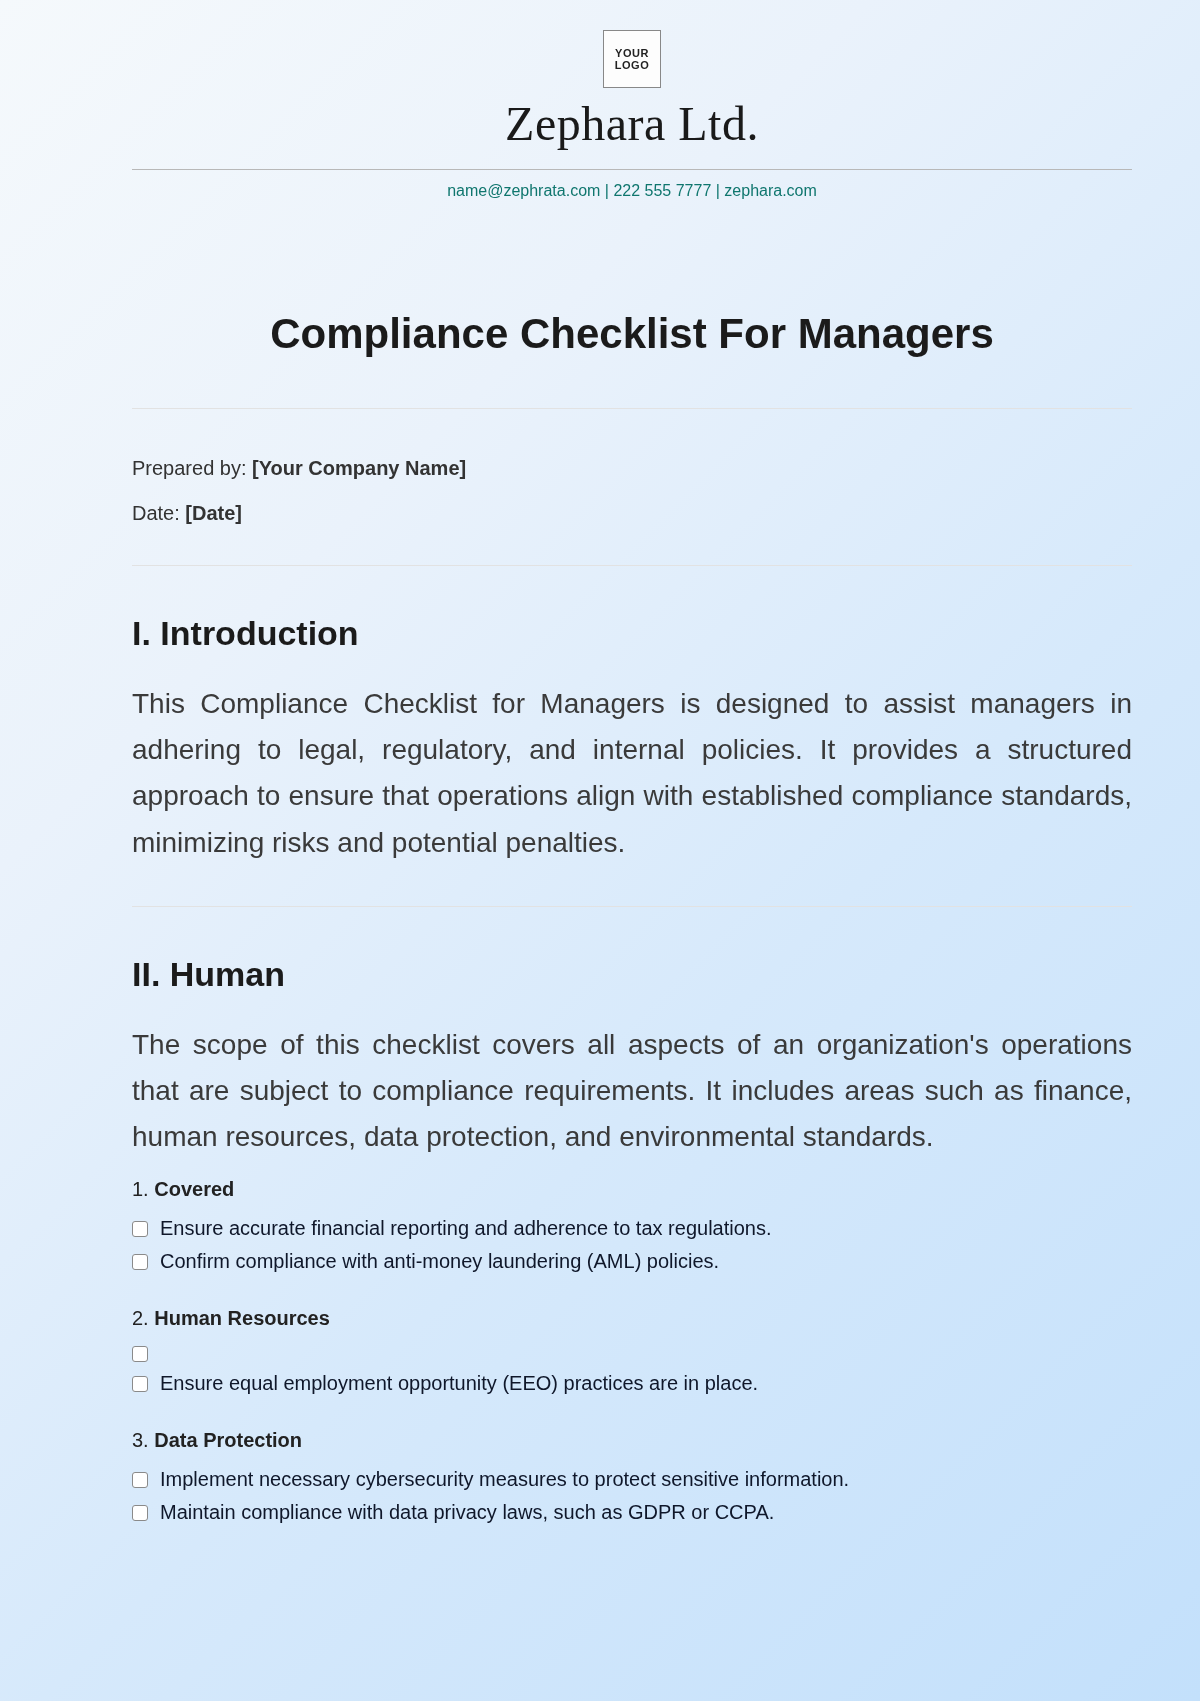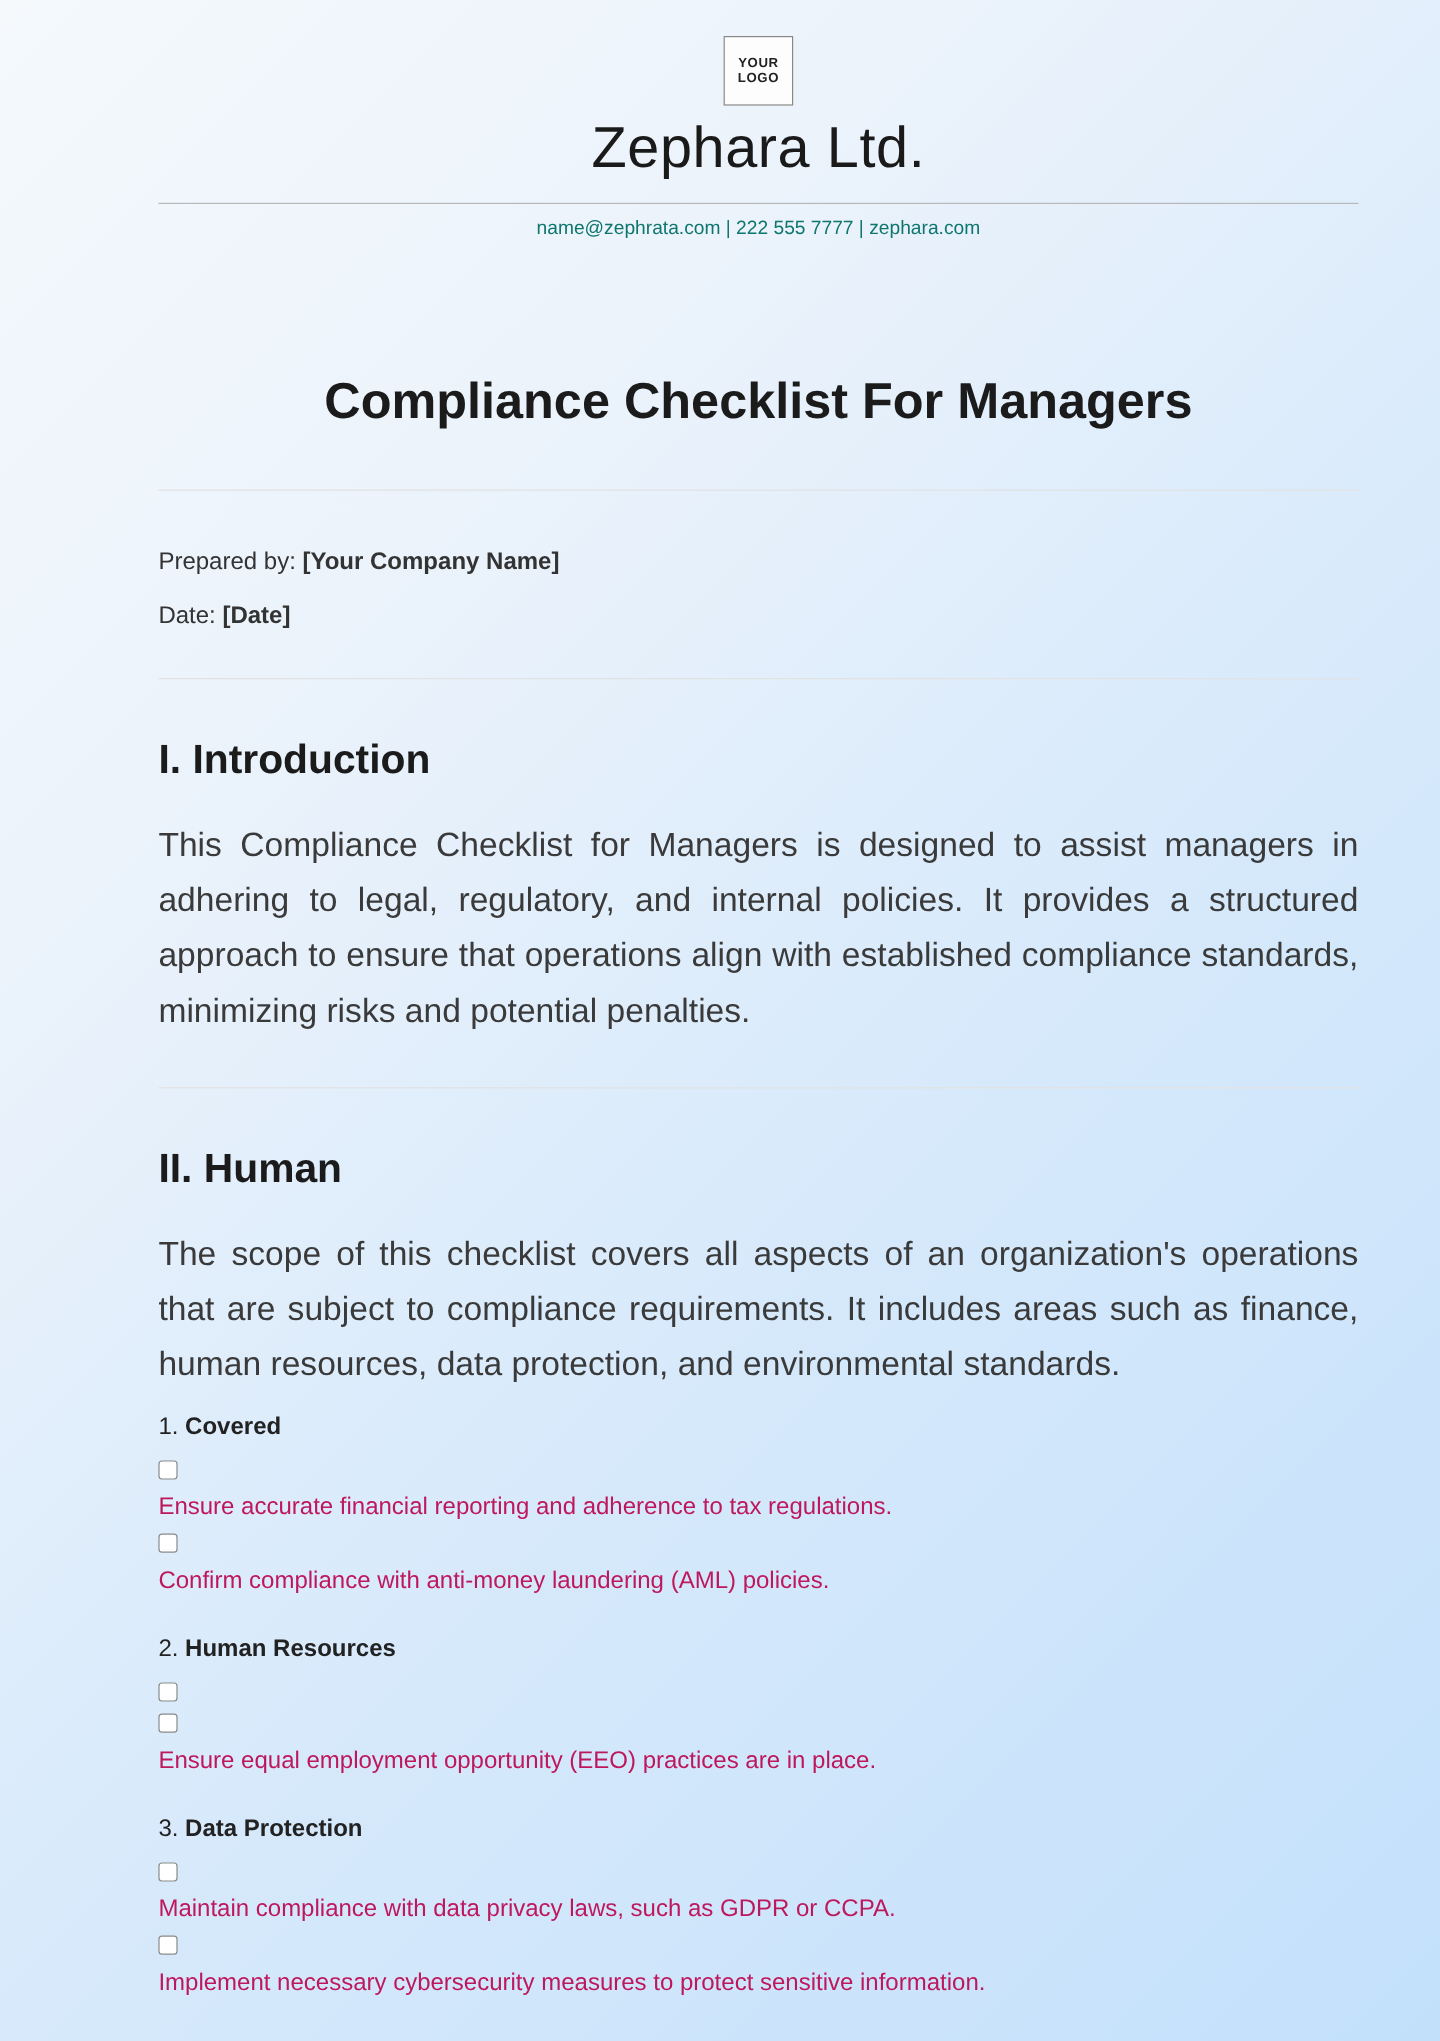--- a/index.html
+++ b/index.html
@@ -32,21 +32,21 @@
     color: #222;
     background: #fdfdfd;
   }
   .company-name {
     text-align: center;
     font-size: 48px;
     font-weight: 500;
     letter-spacing: 0.5px;
     color: #1a1a1a;
     margin-bottom: 18px;
-    font-family: Liberation Sans, sans-serif;
+    font-family: Liberation Serif, serif;
   }
   .thin-rule {
     border: none;
     border-top: 1px solid #b8b8b8;
     margin: 0 0 12px 0;
   }
   .contact-line {
     text-align: center;
     font-size: 16px;
     color: #0f766e;
@@ -97,26 +97,25 @@
   }
   .numbered {
     font-size: 20px;
     color: #222;
     margin: 18px 0 16px 0;
   }
   .numbered .n { font-weight: 400; }
   .numbered .lbl { font-weight: 700; }
   .check-row {
     display: flex;
-    align-items: flex-start;
+    align-items: center;
     gap: 12px;
     font-size: 20px;
-    color: #be185d;
+    color: #0f172a;
     margin: 6px 0 10px 0;
-    flex-direction: column;
   }
   .checkbox {
     width: 16px;
     height: 16px;
     border: 1.5px solid #8a8a8a;
     border-radius: 3px;
     background: #fff;
     flex-shrink: 0;
   }
 </style>
@@ -181,20 +180,20 @@
     <span class="checkbox"></span>
     <span>Ensure equal employment opportunity (EEO) practices are in place.</span>
   </div>
 
   <div class="numbered" style="margin-top:34px;">
     <span class="n">3.</span>
     <span class="lbl">Data Protection</span>
   </div>
   <div class="check-row">
     <span class="checkbox"></span>
-    <span>Maintain compliance with data privacy laws, such as GDPR or CCPA.</span>
+    <span>Implement necessary cybersecurity measures to protect sensitive information.</span>
   </div>
   <div class="check-row">
     <span class="checkbox"></span>
-    <span>Implement necessary cybersecurity measures to protect sensitive information.</span>
+    <span>Maintain compliance with data privacy laws, such as GDPR or CCPA.</span>
   </div>
 
 </div>
 
 </body></html>

